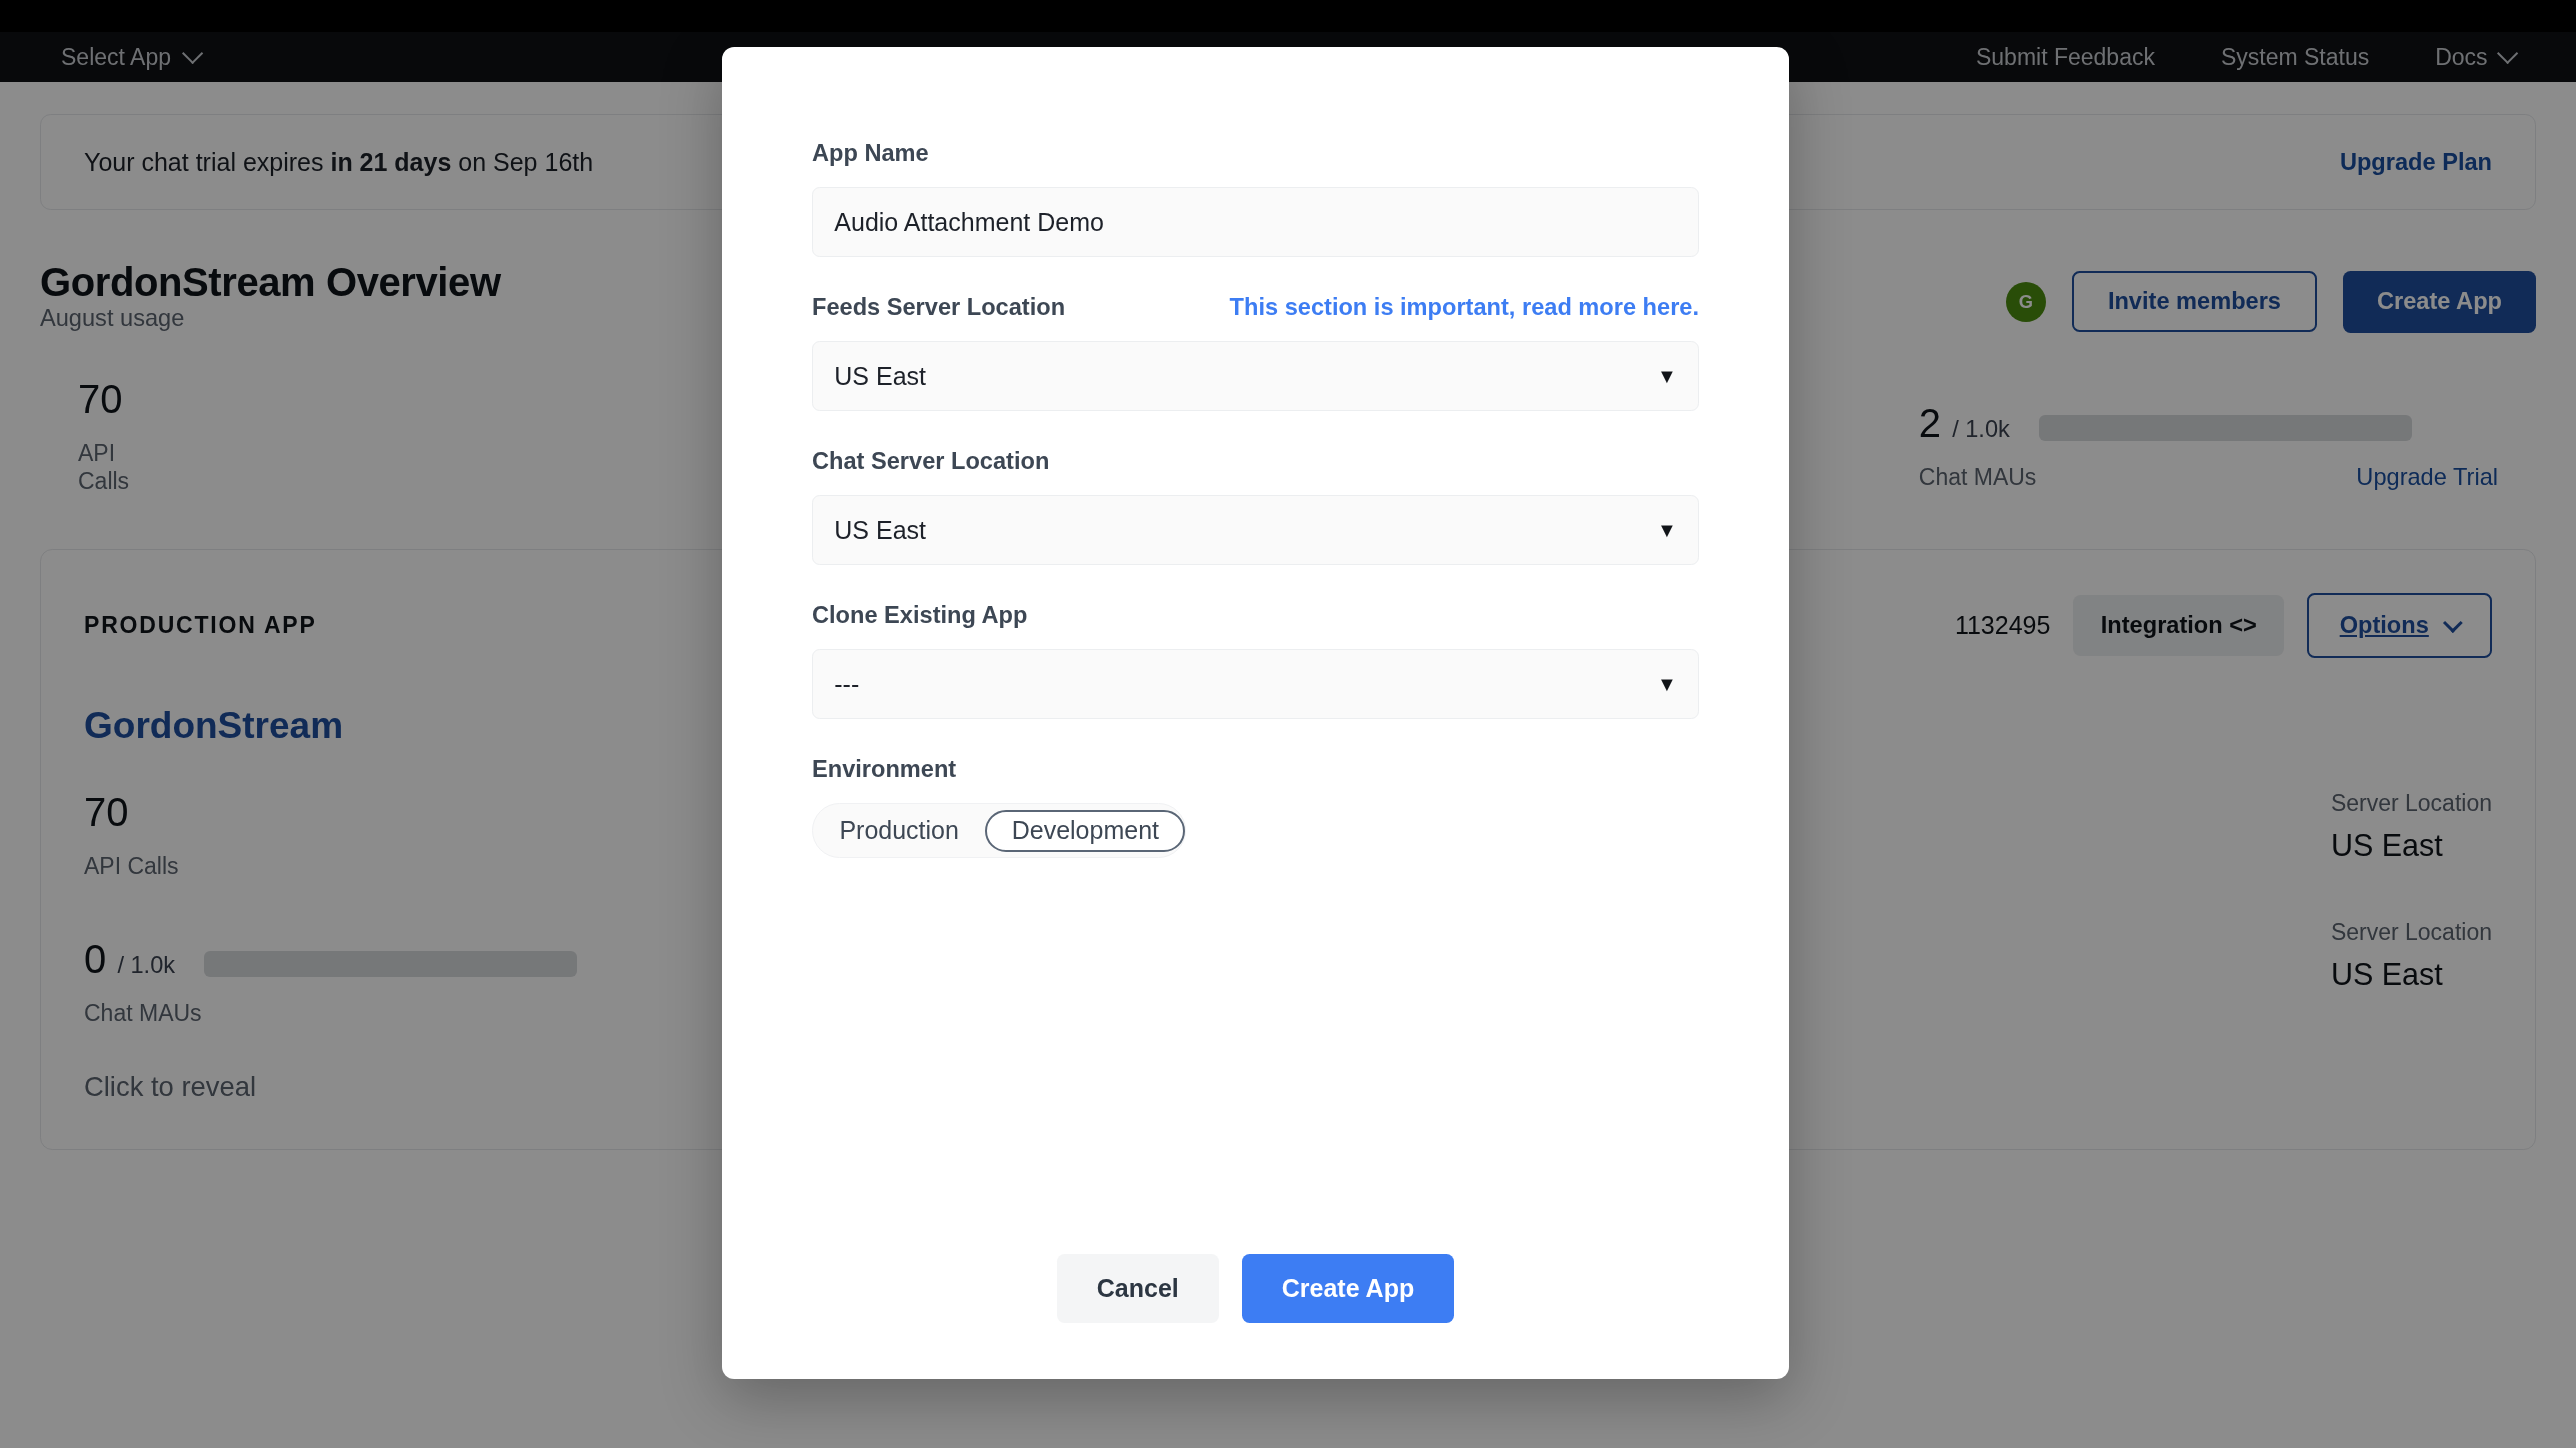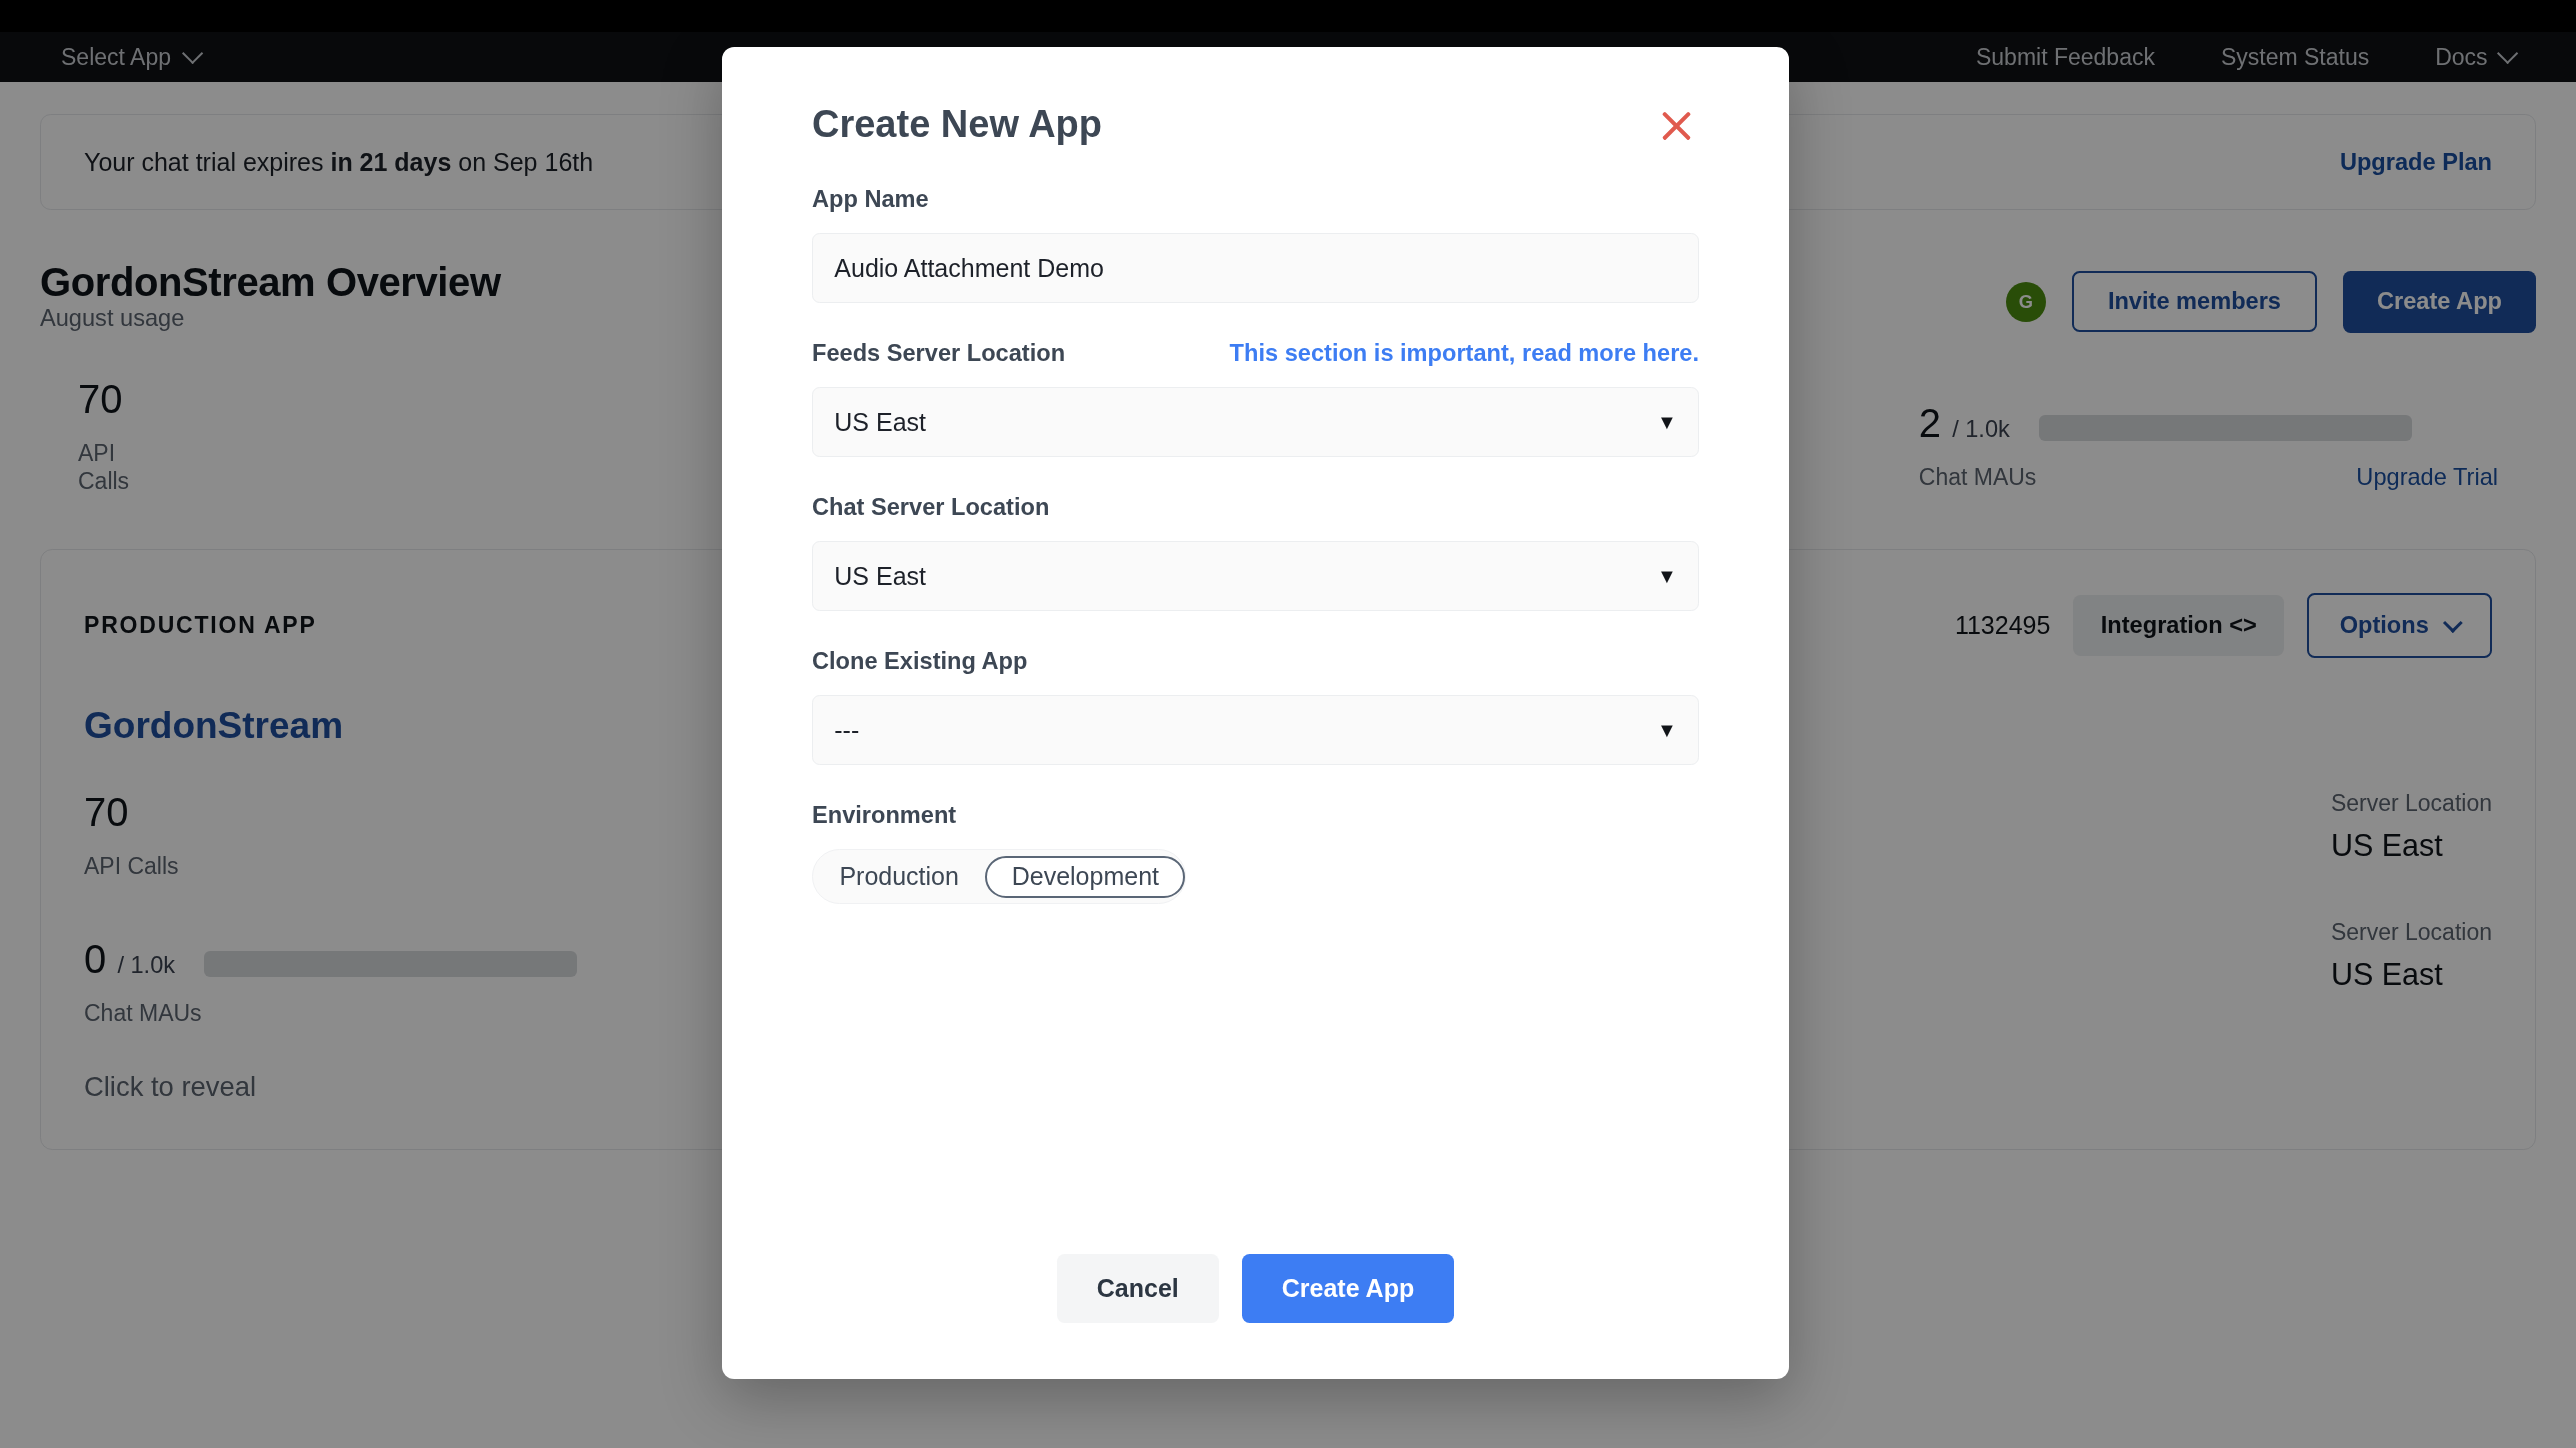--- a/index.html
+++ b/index.html
@@ -90,21 +90,21 @@
   .eyebrow { font-size: 23px; font-weight: bold; letter-spacing: 1.8px; color: #10141a; }
   .card-head-right { margin-left: auto; display: flex; align-items: center; gap: 23px; }
   .app-id { font-size: 25px; color: #10141a; }
   .btn-grey {
     background: #eceef0; color: #10141a; border: none;
     font-size: 23.6px; font-weight: bold; border-radius: 7.6px; padding: 17px 27.4px;
   }
   .btn-options {
     border: 2.3px solid #1f4f9e; color: #1f4f9e; background: transparent;
     font-size: 23.6px; font-weight: bold; border-radius: 7.6px;
-    padding: 17px 30.5px; display: flex; align-items: center; gap: 17px;
+    padding: 17px 30.5px; display: flex; align-items: center; gap: 17px; text-decoration: underline;
   }
   .chev-blue {
     display: inline-block; width: 13.7px; height: 13.7px;
     border-right: 3px solid #1f4f9e; border-bottom: 3px solid #1f4f9e;
     transform: rotate(45deg); margin-bottom: 6.1px;
   }
   .card-title { font-size: 37px; font-weight: bold; color: #1f4f9e; margin-top: 47px; }
   .card-body { display: flex; margin-top: 43px; }
   .card-left { width: 838px; }
   .card-right { margin-left: auto; text-align: left; }
@@ -277,24 +277,20 @@
         </div>
       </div>
 
     </div>
   </div>
 
   <div class="overlay"></div>
 
   <div class="modal">
 
-    <div class="modal-head">
-      <div class="modal-title">Create New App</div>
-      <button class="close-btn"></button>
-    </div>
 
     <div class="field">
       <div class="field-head">
         <div class="field-label">App Name</div>
       </div>
       <div class="input-box" placeholder="App Name">Audio Attachment Demo</div>
     </div>
 
     <div class="field">
       <div class="field-head">

